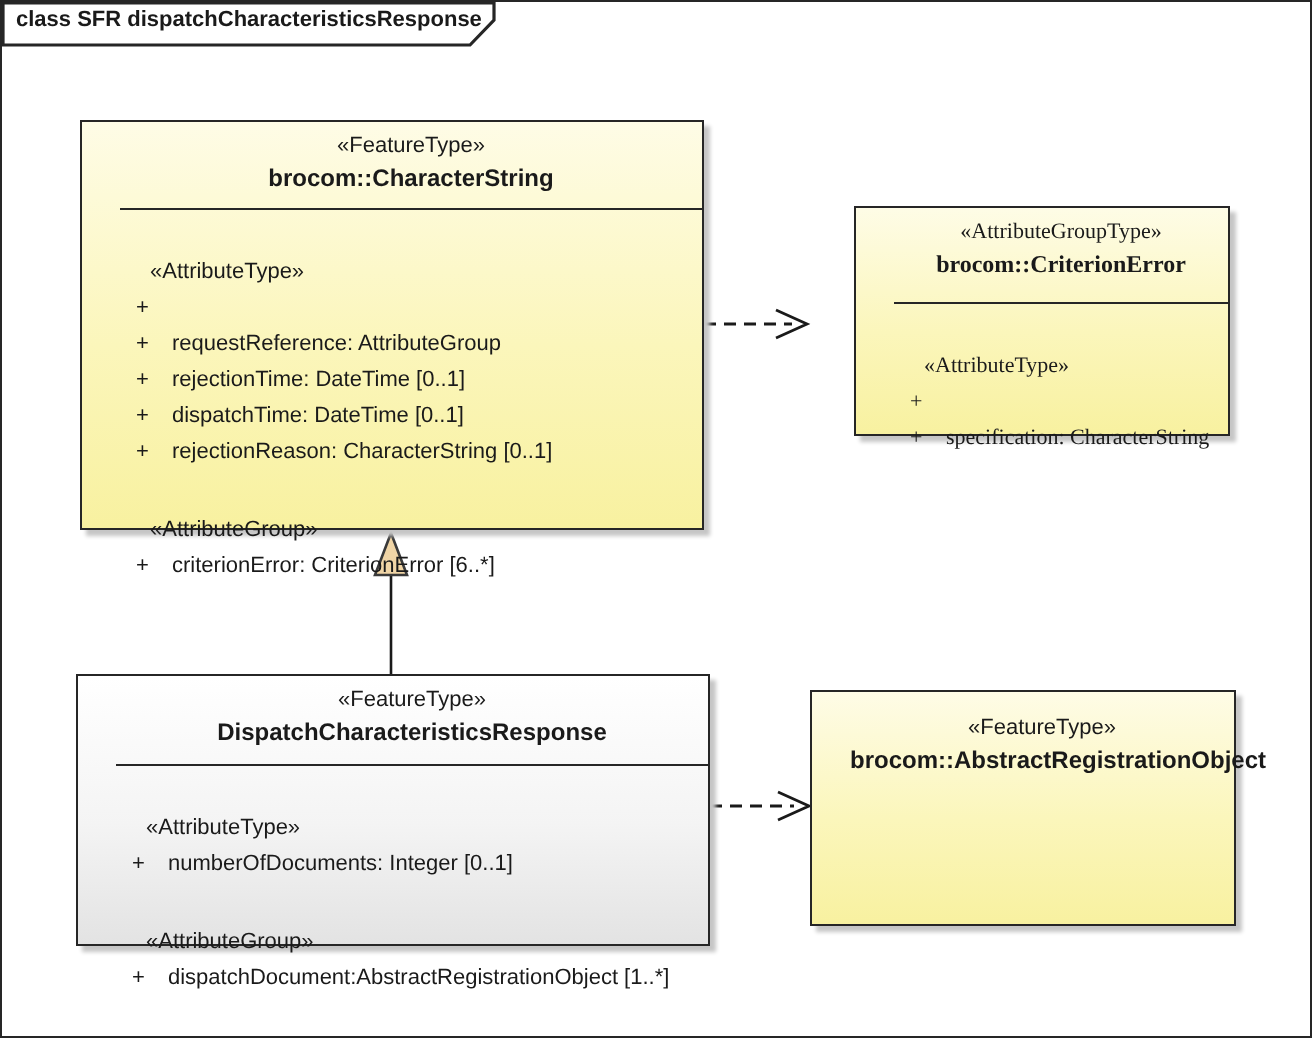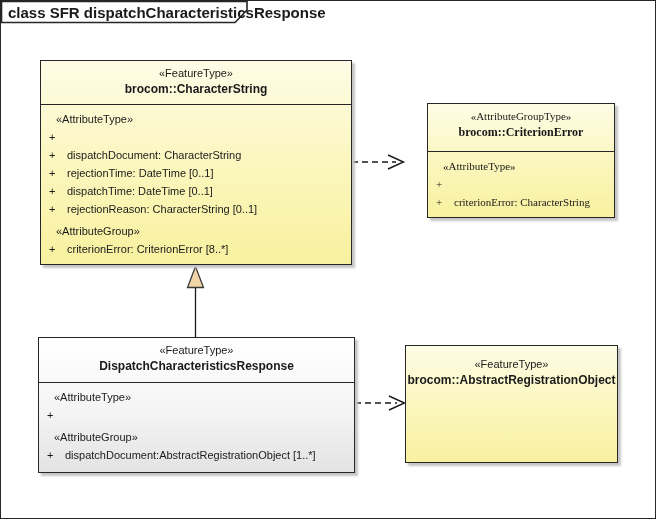--- a/index.html
+++ b/index.html
@@ -26,30 +26,31 @@
     position: absolute;
     left: 0; top: 0;
     width: 658px;
     height: 519px;
   }
   .frame-tab-label {
     position: absolute;
     left: 8px;
     top: 4px;
     width: 230px;
-    font-size: 15px;
+    font-size: 11px;
     font-weight: bold;
     white-space: nowrap;
   }
   .uml-box {
     position: absolute;
     border: 1.7px solid #262626;
     box-shadow: 3px 3px 2px #c6c6c6;
     box-sizing: border-box;
     font-size: 11px;
+    padding-left: 19px;
   }
   .uml-box.yellow {
     background: linear-gradient(180deg, #fefce6 0%, #fbf6bb 55%, #f8f1a0 100%);
   }
   .uml-box.neutral {
     background: linear-gradient(180deg, #ffffff 0%, #f4f4f4 55%, #e3e3e3 100%);
   }
   .box-header {
     text-align: center;
     padding-top: 6px;
@@ -68,21 +69,21 @@
     font-weight: bold;
     white-space: nowrap;
   }
   .box-name.abstract {
   }
   .box-body {
     padding-top: 1px;
   }
   .section-label {
     padding-left: 15px;
-    margin-top: 7px;
+    margin-top: 24px;
     margin-bottom: 3px;
     white-space: nowrap;
   }
   .attr-row {
     display: flex;
     padding-left: 8px;
     line-height: 18px;
     white-space: nowrap;
   }
   .attr-row .vis {
@@ -129,68 +130,69 @@
       <div class="stereotype-line">«FeatureType»</div>
       <div class="box-name">brocom::CharacterString</div>
     </div>
     <div class="box-body">
       <div class="section-label">«AttributeType»</div>
       <div class="attr-row">
         <span class="vis">+</span>
       </div>
       <div class="attr-row">
         <span class="vis">+</span>
-        <span>dispatchDocument: CharacterString</span>
+        <span>requestReference: AttributeGroup</span>
       </div>
       <div class="attr-row">
         <span class="vis">+</span>
         <span>rejectionTime: DateTime [0..1]</span>
       </div>
       <div class="attr-row">
         <span class="vis">+</span>
         <span>dispatchTime: DateTime [0..1]</span>
       </div>
       <div class="attr-row">
         <span class="vis">+</span>
         <span>rejectionReason: CharacterString [0..1]</span>
       </div>
       <div class="section-label">«AttributeGroup»</div>
       <div class="attr-row">
         <span class="vis">+</span>
-        <span>criterionError: CriterionError [8..*]</span>
+        <span>criterionError: CriterionError [6..*]</span>
       </div>
     </div>
   </div>
 
   <div id="box-criterion-error" class="uml-box yellow" style="left:427px; top:103px; width:188px; height:115px;font-family:Liberation Serif, serif;">
     <div class="box-header with-divider">
       <div class="stereotype-line">«AttributeGroupType»</div>
       <div class="box-name">brocom::CriterionError</div>
     </div>
     <div class="box-body">
       <div class="section-label">«AttributeType»</div>
       <div class="attr-row">
         <span class="vis">+</span>
       </div>
       <div class="attr-row">
         <span class="vis">+</span>
-        <span>criterionError: CharacterString</span>
+        <span>specification: CharacterString</span>
       </div>
     </div>
   </div>
 
   <div id="box-dcr" class="uml-box neutral" style="left:38px; top:337px; width:317px; height:136px;">
     <div class="box-header with-divider">
       <div class="stereotype-line">«FeatureType»</div>
       <div class="box-name">DispatchCharacteristicsResponse</div>
     </div>
     <div class="box-body">
       <div class="section-label">«AttributeType»</div>
       <div class="attr-row">
         <span class="vis">+</span>
+        <span>numberOfDocuments: Integer [0..1]</span>
       </div>
       <div class="section-label">«AttributeGroup»</div>
       <div class="attr-row">
         <span class="vis">+</span>
         <span>dispatchDocument:AbstractRegistrationObject [1..*]</span>
       </div>
     </div>
   </div>
 
   <div id="box-aro" class="uml-box yellow" style="left:405px; top:345px; width:213px; height:118px;">

